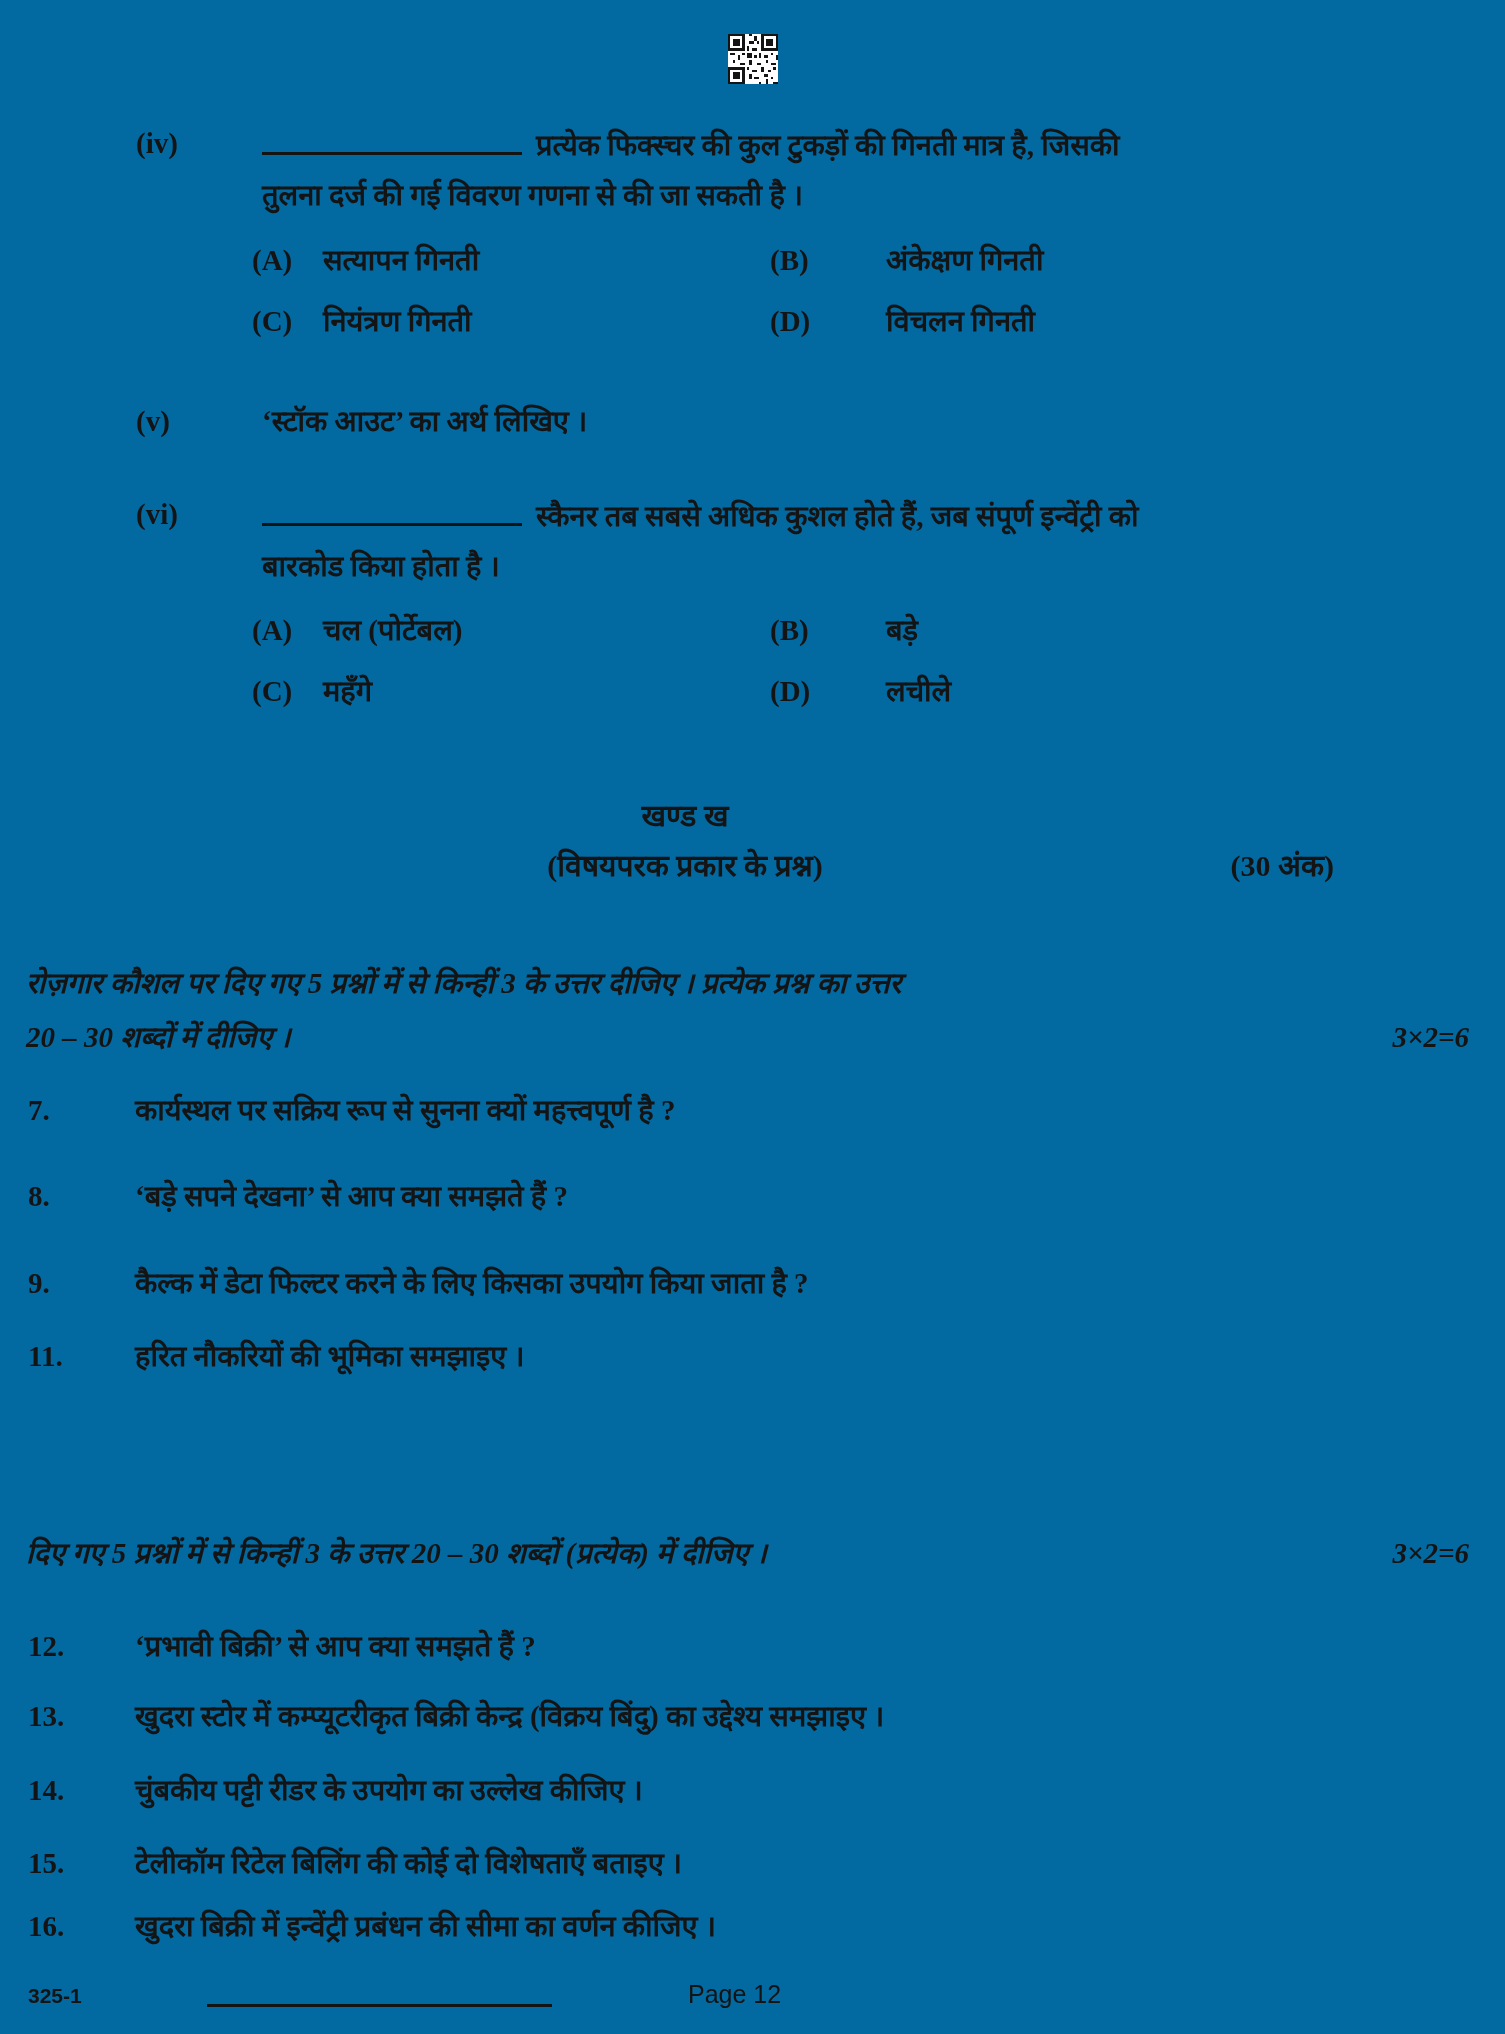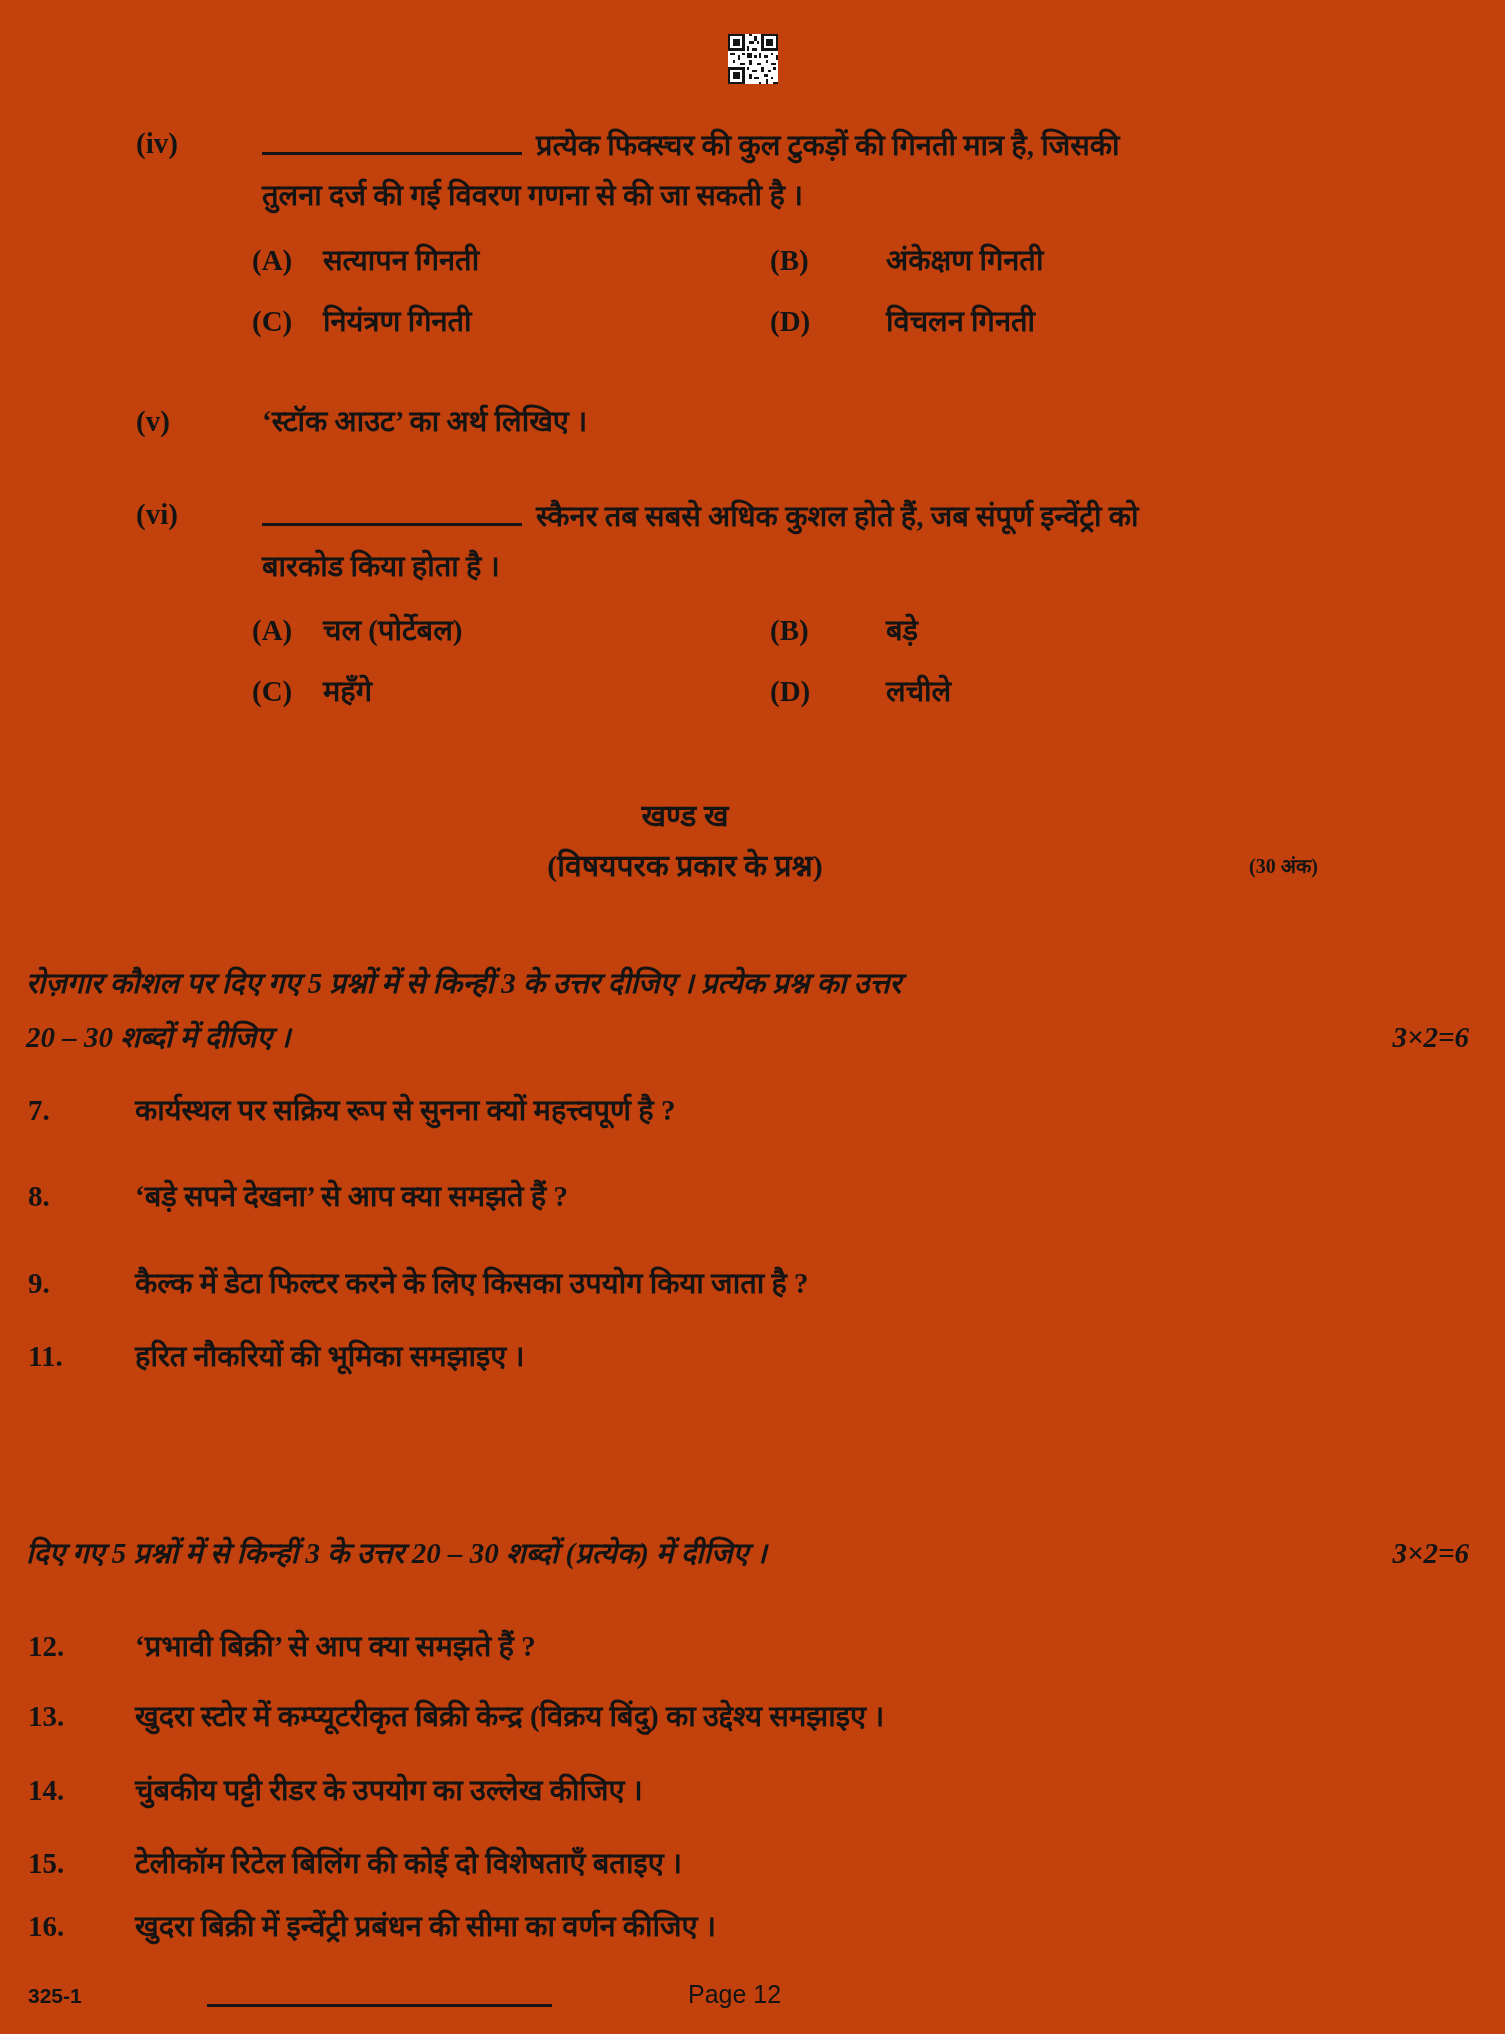--- a/index.html
+++ b/index.html
@@ -1,21 +1,21 @@
 <!DOCTYPE html>
 <html lang="hi"><head>
 <meta charset="utf-8">
 <style>
   html,body { margin:0; padding:0; background:#ffffff; }
   .page {
     position:relative;
     width:1505px;
     height:2034px;
     margin:0 auto;
-    background:#c2410c;
+    background:#0369a1;
     color:#141414;
     font-family:"Liberation Serif","DejaVu Serif",serif;
     font-weight:700;
     font-size:29px;
     overflow:hidden;
   }
   .abs { position:absolute; }
 
   
   .qr { left:728px; top:34px; width:50px; height:50px; }
@@ -37,21 +37,21 @@
   .opts { left:252px; width:1230px; }
   .opt-row { display:flex; line-height:40px; }
   .opt-row + .opt-row { margin-top:21px; }
   .opt { display:flex; width:518px; flex:none; }
   .opt.col2 { width:460px; }
   .opt-key { width:71px; flex:none; }
   .opt.col2 .opt-key { width:116px; }
 
   
   .center-line { left:0; width:1370px; text-align:center; line-height:40px; font-size:30px; }
-  .marks-total { position:absolute; right:52px; top:0; font-size:20px; }
+  .marks-total { position:absolute; right:36px; top:0; font-size:30px; }
 
   
   .instr {
     left:26px; right:36px;
     font-style:italic;
     font-weight:600;
     line-height:54px;
     font-size:29px;
   }
   .instr .marks { position:absolute; right:0; font-style:italic; font-weight:600; }

